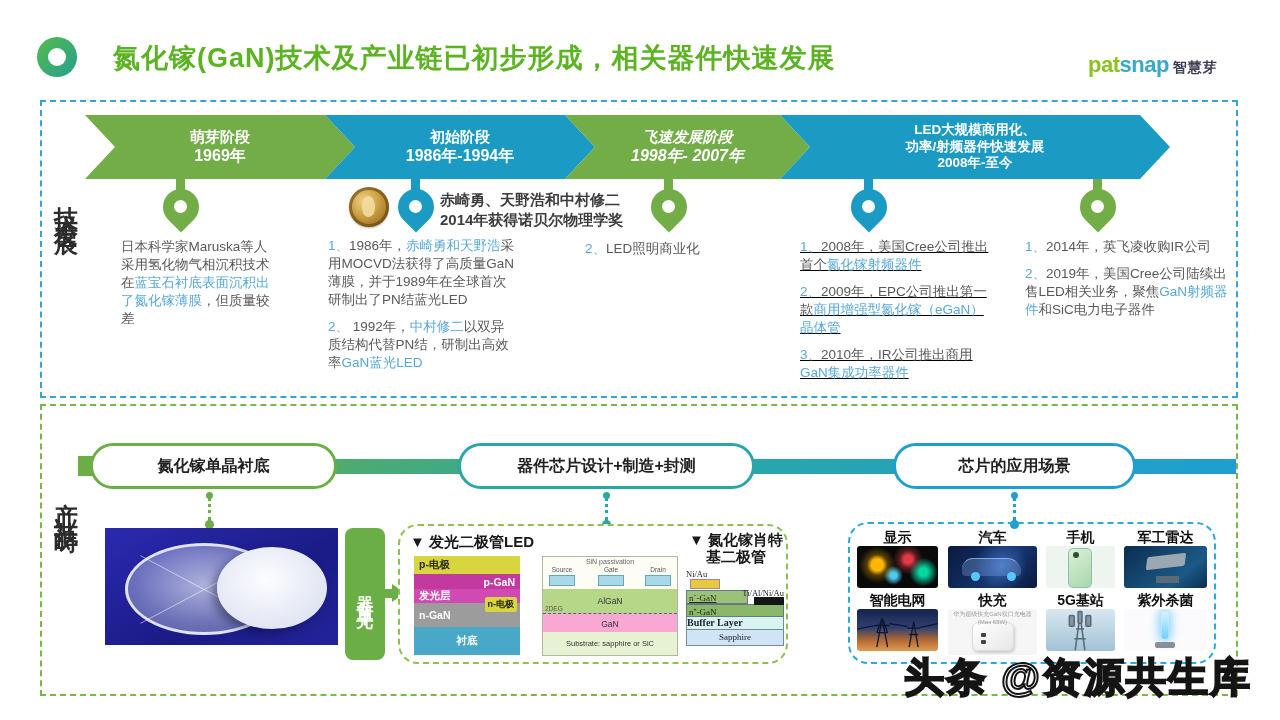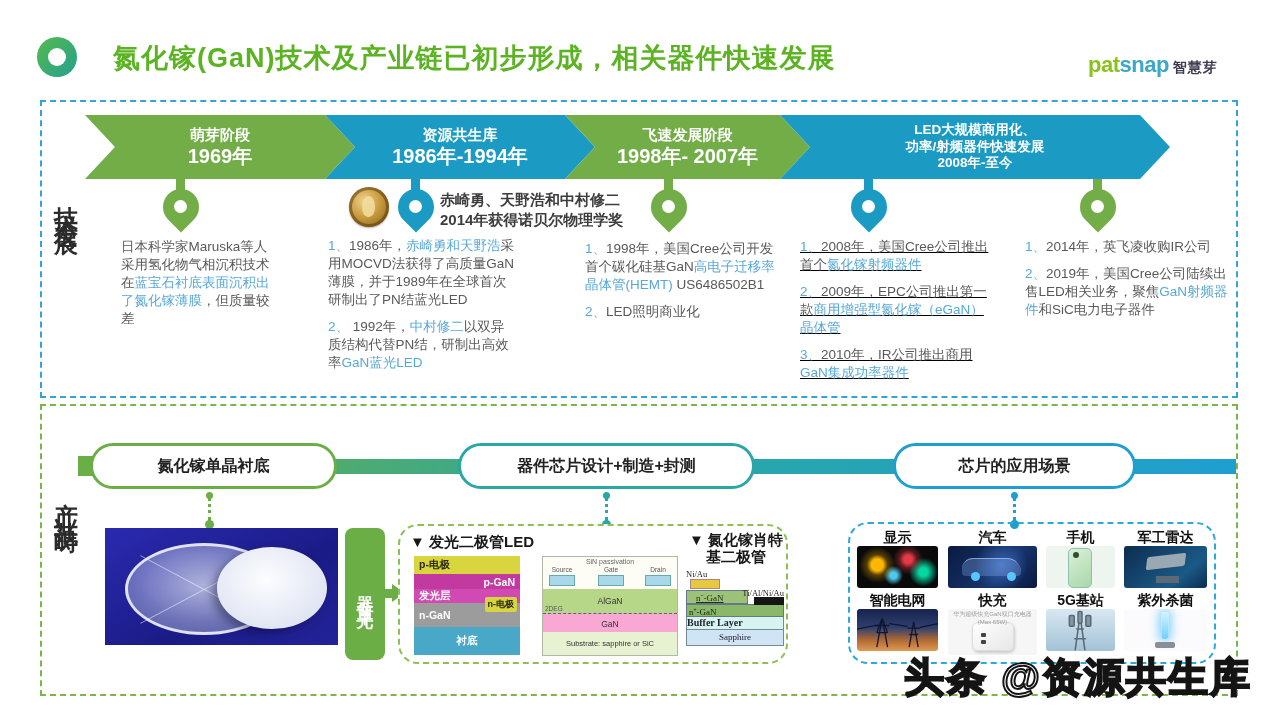--- a/index.html
+++ b/index.html
@@ -21,21 +21,21 @@
   .tech-sec{left:40px;top:100px;width:1198px;height:298px;border:2px dashed #35a3d8;box-sizing:border-box;}
   .ind-sec{left:40px;top:404px;width:1198px;height:292px;border:2px dashed #7ab648;box-sizing:border-box;}
   .vlabel{writing-mode:vertical-rl;text-orientation:upright;font-weight:800;font-size:24px;
           letter-spacing:9px;color:#2b2b2b;}
 
   
   .chev{position:absolute;top:115px;height:64px;color:#fff;font-weight:700;text-align:center;
         display:flex;flex-direction:column;justify-content:center;line-height:1.22;
         clip-path:polygon(0 0,calc(100% - 30px) 0,100% 50%,calc(100% - 30px) 100%,0 100%,30px 50%);}
   .chev.green{background:#72ad47;} .chev.blue{background:#1b9bc3;}
-  .ch-l1{font-size:15px;} .ch-l2{font-size:20px;}
+  .ch-l1{font-size:15px;} .ch-l2{font-size:16px;}
   .chev-sm .ch-l1,.chev-sm .ch-l2,.chev-sm .ch-l3{font-size:13.5px;}
 
   
   .pin{position:absolute;top:179px;width:40px;height:58px;}
   .pin .stem{position:absolute;left:15px;top:0;width:9px;height:15px;}
   .pin .drop{position:absolute;left:2px;top:10px;width:36px;height:36px;
              border-radius:50% 50% 50% 0;transform:rotate(-45deg);}
   .pin .hole{position:absolute;left:13px;top:21px;width:13px;height:13px;border-radius:50%;background:#fff;z-index:2;}
   .pin.green .stem,.pin.green .drop{background:#72ad47;}
   .pin.blue .stem,.pin.blue .drop{background:#1b9bc3;}
@@ -114,21 +114,21 @@
              display:flex;align-items:center;justify-content:center;font-size:8.5px;color:#333;}
   .fet-2deg{position:absolute;left:2px;top:-9px;font-size:6.5px;color:#555;}
   .fet-sub{position:absolute;left:0;right:0;top:75px;height:23px;background:#e6f2d2;
              display:flex;align-items:center;justify-content:center;font-size:7.5px;color:#333;}
 
   .sch-diag{position:absolute;left:286px;top:44px;width:98px;font-family:"Liberation Serif",serif;}
   .sch-niau-lab{font-size:8.5px;color:#222;line-height:1;}
   .sch-niau{width:28px;height:8px;background:#e8c840;border:1px solid #a88;margin-left:4px;}
   .sch-mesa{position:relative;height:14px;margin-top:1px;}
   .sch-nminus{position:absolute;left:0;top:0;width:62px;height:14px;background:#9cc27a;border:1px solid #678;
-              box-sizing:border-box;font-size:9px;color:#1d2d10;padding-left:9px;text-decoration:underline;}
+              box-sizing:border-box;font-size:9px;color:#1d2d10;padding-left:2px;text-decoration:underline;}
   .sch-tial-lab{position:absolute;right:0;top:-2px;font-size:8.5px;color:#222;}
   .sch-tial{position:absolute;right:0;bottom:-1px;width:30px;height:8px;background:#151515;}
   .sch-nplus{height:13px;background:#8bb868;border:1px solid #678;box-sizing:border-box;
              font-size:9px;color:#16230c;padding-left:2px;}
   .sch-buf{height:13px;background:#d8f4f0;border:1px solid #789;border-top:none;box-sizing:border-box;
              font-size:10px;color:#223;font-weight:bold;}
   .sch-sap{height:16px;background:#cfe4f4;border:1px solid #789;border-top:none;box-sizing:border-box;
              font-size:9px;color:#223;text-align:center;line-height:15px;}
 
   
@@ -192,24 +192,24 @@
   <div class="abs pslogo"><span class="ps-g">pat</span><span class="ps-b">snap</span><span class="ps-cn">智慧芽</span></div>
 
   <div class="abs tech-sec"></div>
   <div class="abs vlabel" style="left:50px;top:186px;">技术发展</div>
 
   <div class="chev green" style="left:85px;width:270px;">
     <div class="ch-l1">萌芽阶段</div>
     <div class="ch-l2">1969年</div>
   </div>
   <div class="chev blue" style="left:325px;width:270px;">
-    <div class="ch-l1">资源共生库</div>
+    <div class="ch-l1">初始阶段</div>
     <div class="ch-l2">1986年-1994年</div>
   </div>
-  <div class="chev green" style="left:565px;width:245px;">
+  <div class="chev green" style="left:565px;width:245px;font-style:italic;">
     <div class="ch-l1">飞速发展阶段</div>
     <div class="ch-l2">1998年- 2007年</div>
   </div>
   <div class="chev blue chev-sm" style="left:780px;width:390px;">
     <div class="ch-l1">LED大规模商用化、</div>
     <div class="ch-l2">功率/射频器件快速发展</div>
     <div class="ch-l3">2008年-至今</div>
   </div>
 
   <div class="pin green" style="left:161px;">
@@ -247,21 +247,20 @@
   <div class="note" style="left:121px;top:238px;width:152px;">
     <p><span class="drk">日本科学家Maruska等人采用氢化物气相沉积技术在</span><span class="hl">蓝宝石衬底表面沉积出了氮化镓薄膜</span><span class="drk">，但质量较差</span></p>
   </div>
 
   <div class="note" style="left:328px;top:237px;width:188px;">
     <p><span class="num">1、</span><span class="drk">1986年，</span><span class="hl">赤崎勇和天野浩</span><span class="drk">采用MOCVD法获得了高质量GaN薄膜，并于1989年在全球首次研制出了PN结蓝光LED</span></p>
     <p><span class="num">2、</span><span class="drk"> 1992年，</span><span class="hl">中村修二</span><span class="drk">以双异质结构代替PN结，研制出高效率</span><span class="hl">GaN蓝光LED</span></p>
   </div>
 
   <div class="note" style="left:585px;top:240px;width:190px;">
-    <p><span class="num">1、</span><span class="drk">1998年，美国Cree公司开发首个碳化硅基GaN</span><span class="hl">高电子迁移率晶体管(HEMT)</span><span class="drk"> US6486502B1</span></p>
     <p><span class="num">2、</span><span class="drk">LED照明商业化</span></p>
   </div>
 
   <div class="note" style="left:800px;top:238px;width:192px;text-decoration:underline;">
     <p><span class="num">1、</span><span class="drk">2008年，美国Cree公司推出首个</span><span class="hl">氮化镓射频器件</span></p>
     <p><span class="num">2、</span><span class="drk">2009年，EPC公司推出第一款</span><span class="hl">商用增强型氮化镓（eGaN）晶体管</span></p>
     <p><span class="num">3、</span><span class="drk">2010年，IR公司推出商用</span><span class="hl">GaN集成功率器件</span></p>
   </div>
 
   <div class="note" style="left:1025px;top:238px;width:205px;">

